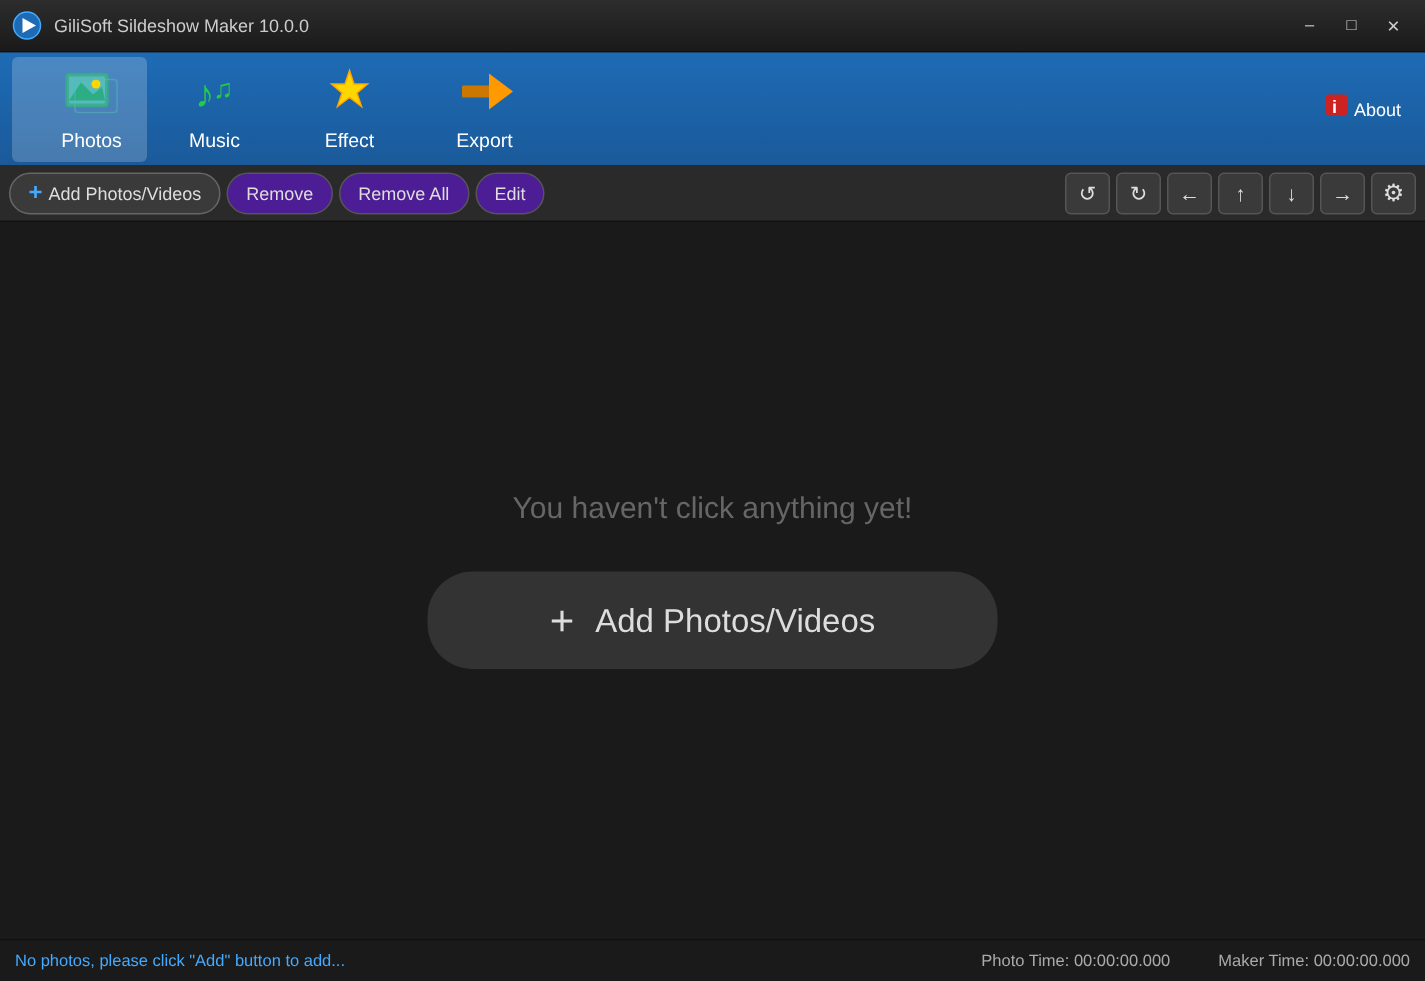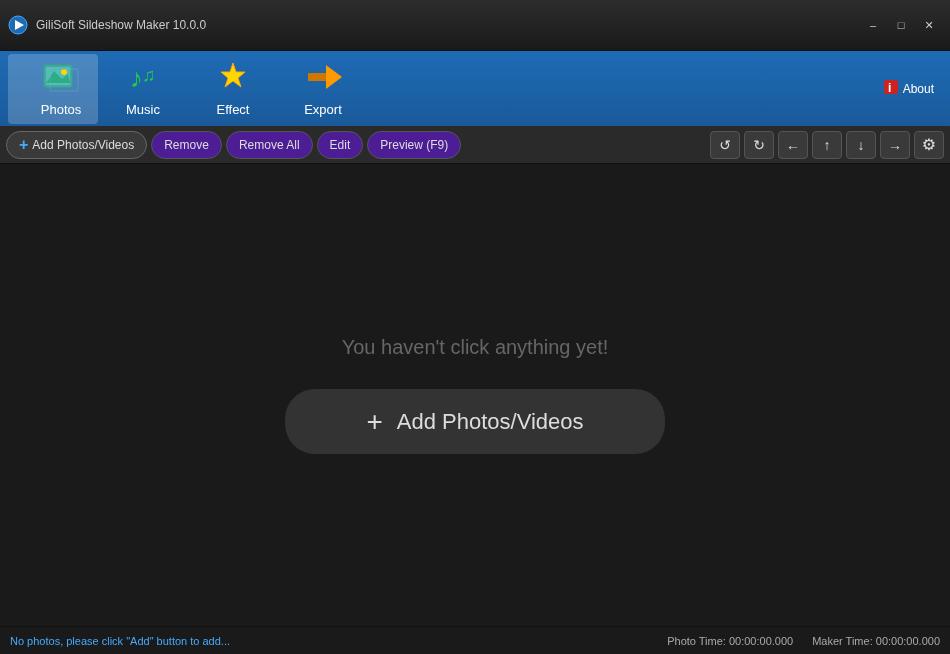--- a/index.html
+++ b/index.html
@@ -9,21 +9,21 @@
       background: #1e1e1e;
       font-family: 'Segoe UI', Arial, sans-serif;
       overflow: hidden;
       display: flex;
       flex-direction: column;
     }
 
     
     #title-bar {
       background: linear-gradient(180deg, #2d2d2d 0%, #1a1a1a 100%);
-      height: 51px;
+      height: 35px;
       display: flex;
       align-items: center;
       padding: 0 8px;
       border-bottom: 1px solid #111;
       flex-shrink: 0;
     }
     #app-logo {
       width: 20px;
       height: 20px;
       margin-right: 8px;
@@ -186,21 +186,21 @@
       align-items: center;
       padding: 0 10px;
       color: #777;
       font-size: 11px;
       flex-shrink: 0;
     }
     #status-bar .status-text span { color: #4af; }
     #status-bar .status-right {
       margin-left: auto;
       display: flex;
-      gap: 19px;
+      gap: 32px;
       color: #777;
     }
     #status-bar .status-right span { color: #aaa; }
   </style>
 </head>
 <body>
 
 <div id="title-bar">
   <div id="app-logo">
     
@@ -283,21 +283,20 @@
 </div>
 
 <div id="toolbar">
   <button class="tb-btn primary">
     <span class="plus">+</span>
     <span>Add Photos/Videos</span>
   </button>
   <button class="tb-btn">Remove</button>
   <button class="tb-btn">Remove All</button>
   <button class="tb-btn">Edit</button>
-  <button class="tb-btn">Preview (F9)</button>
 
   <div class="tb-spacer"></div>
 
   <button class="tb-icon-btn">
     <span>↺</span>
   </button>
   <button class="tb-icon-btn">
     <span>↻</span>
   </button>
   <button class="tb-icon-btn">

